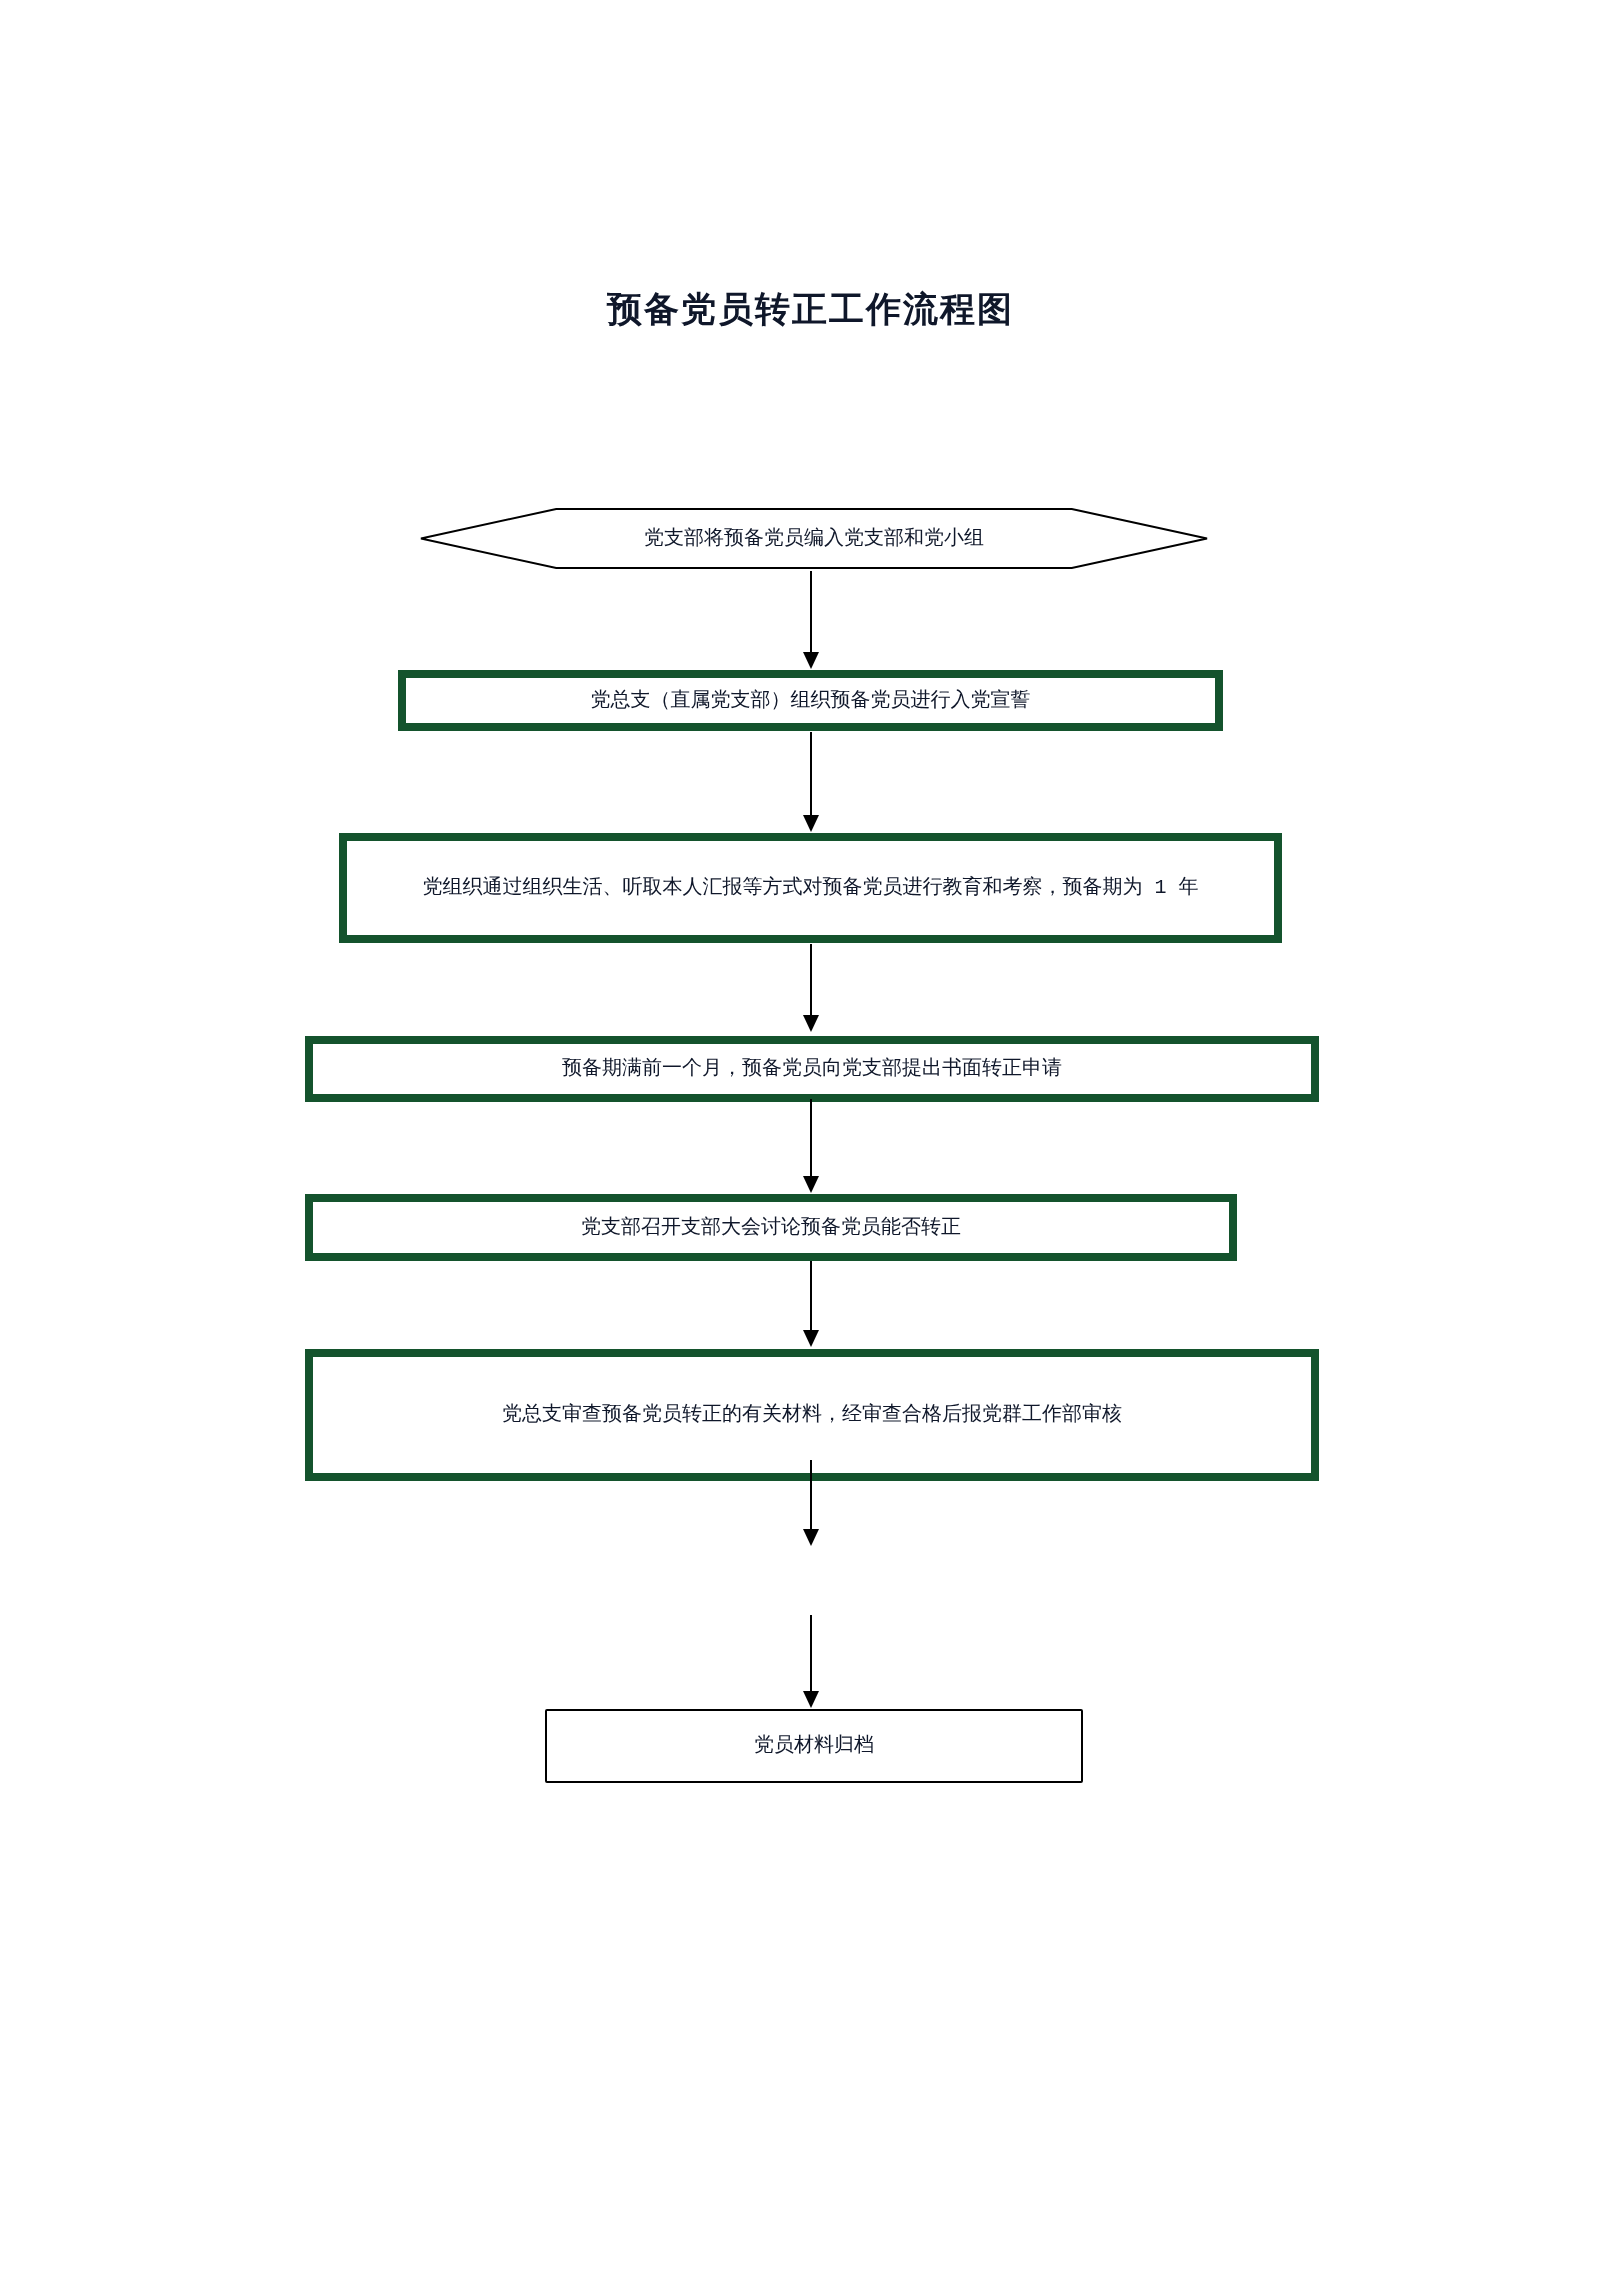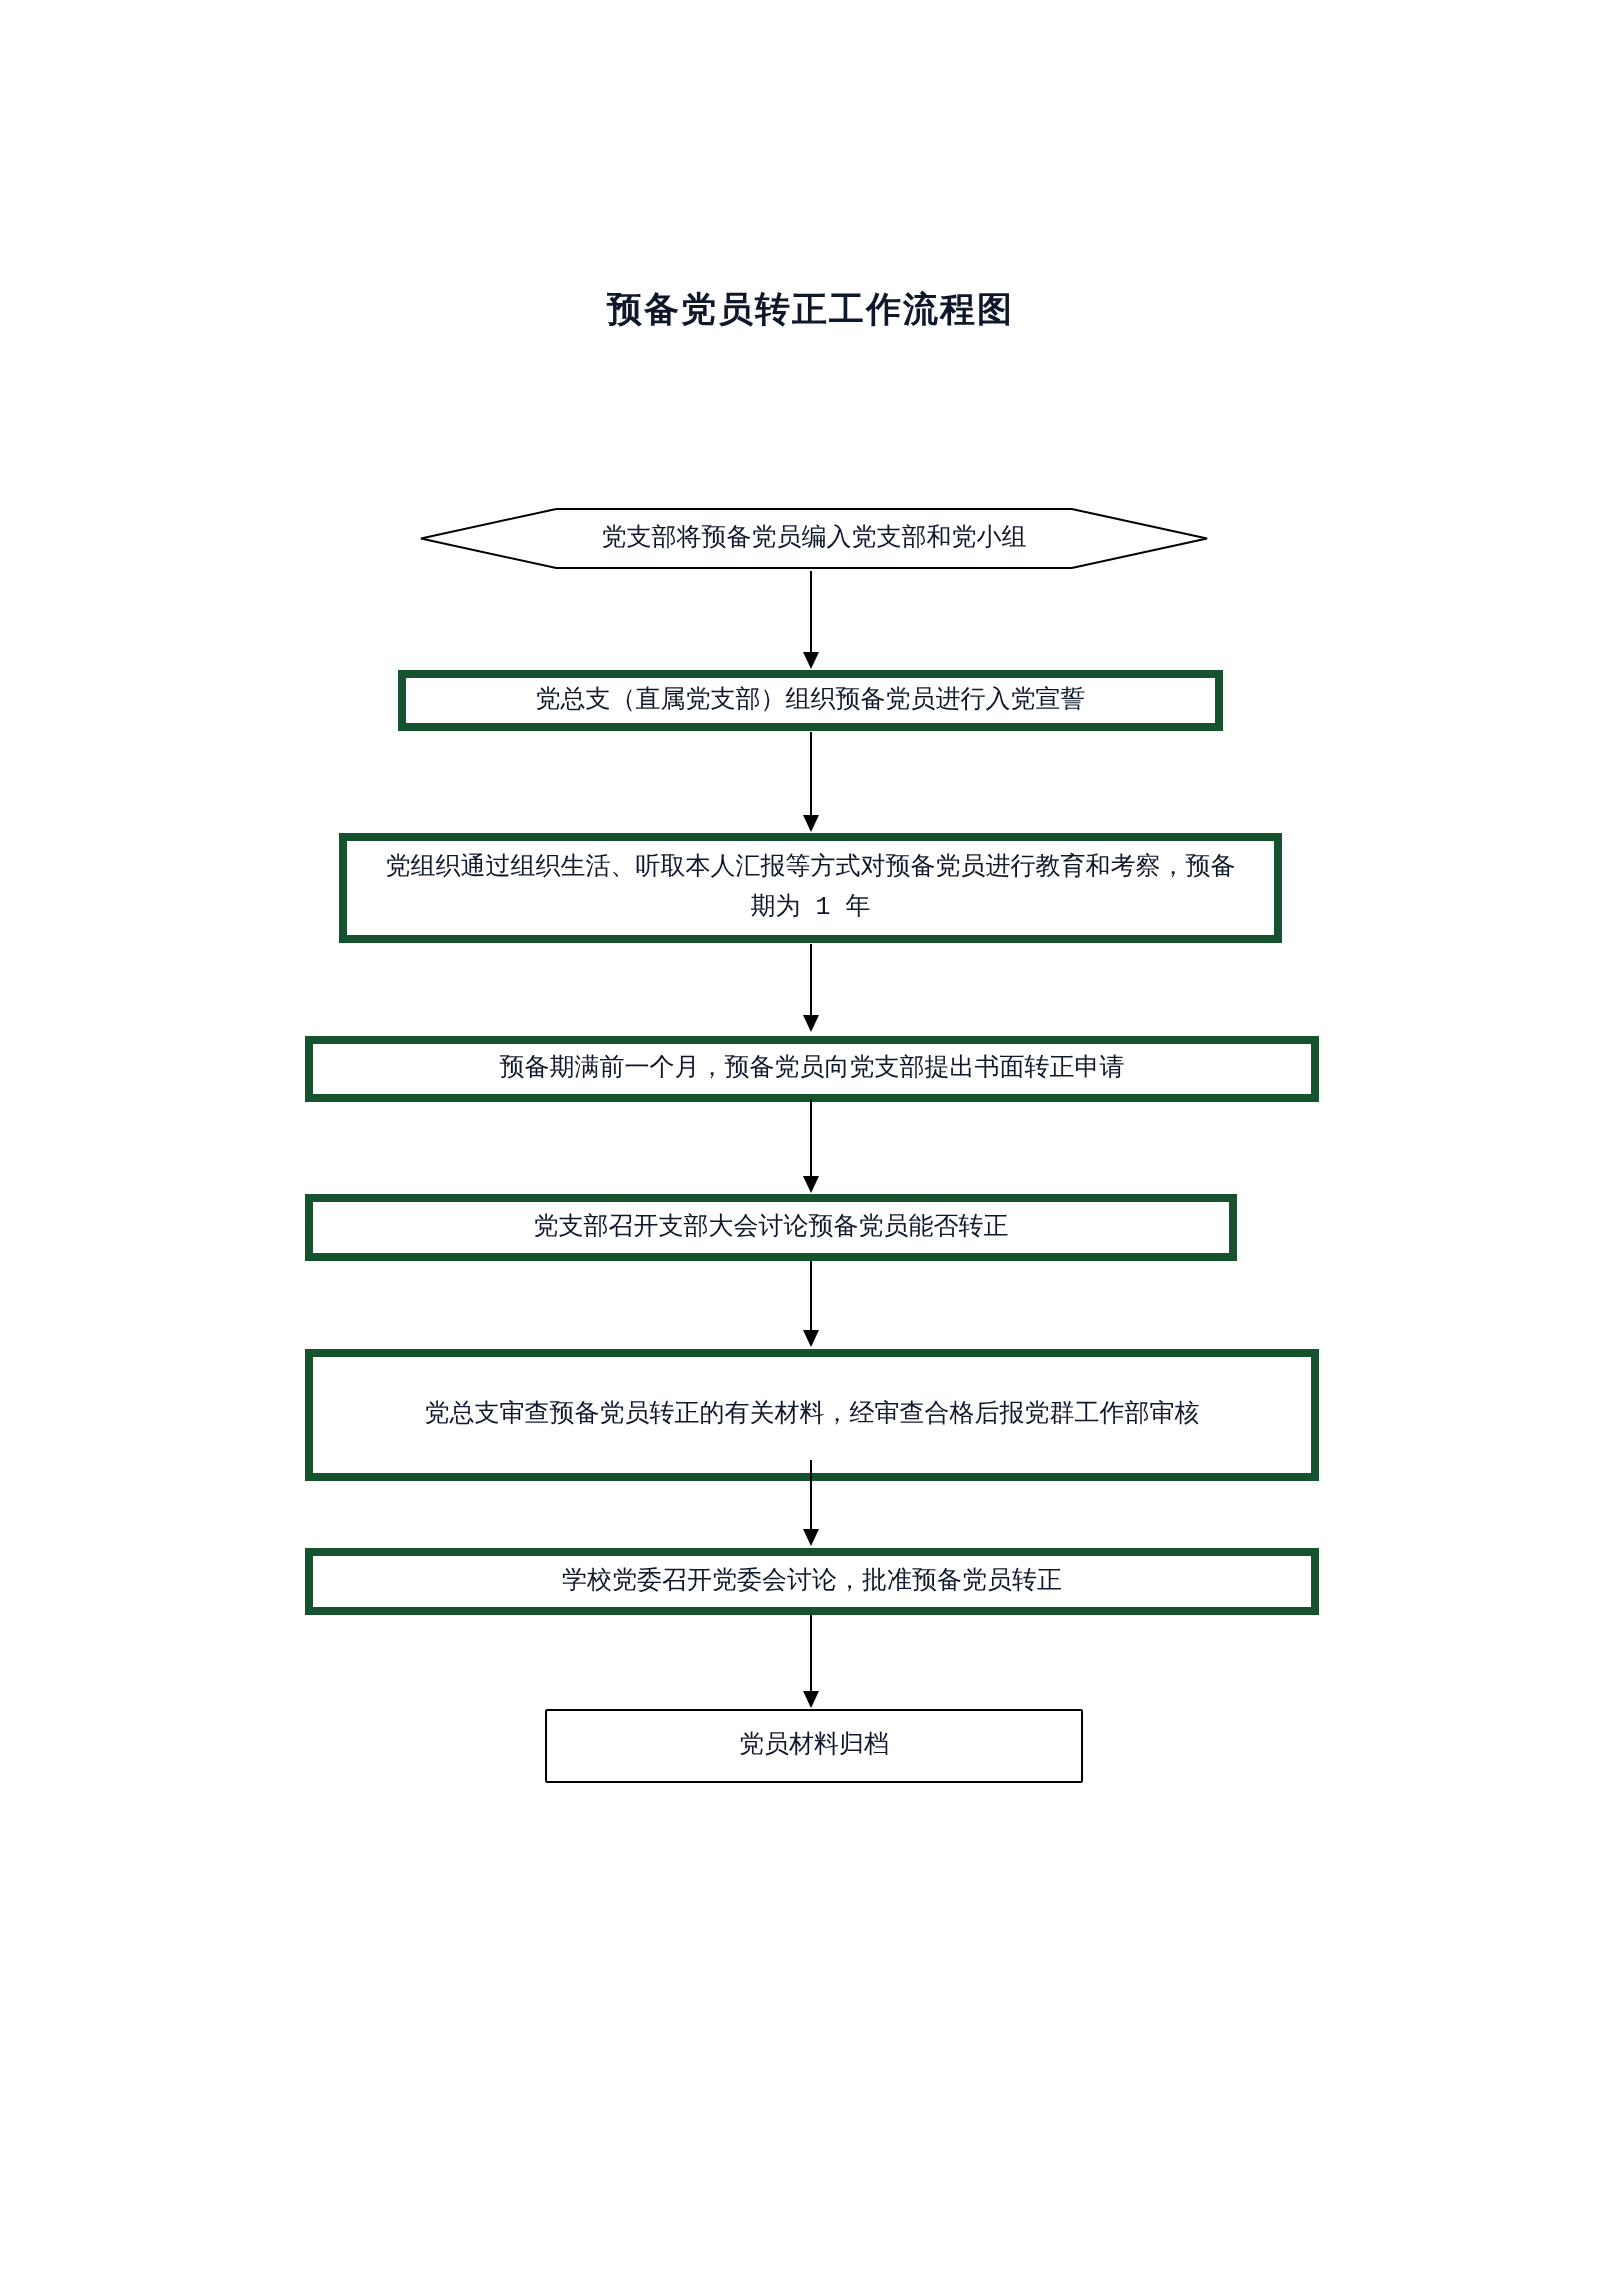--- a/index.html
+++ b/index.html
@@ -27,21 +27,21 @@
     font-weight: bold;
     letter-spacing: 2px;
   }
   .node {
     position: absolute;
     box-sizing: border-box;
     display: flex;
     align-items: center;
     justify-content: center;
     text-align: center;
-    font-size: 25px;
+    font-size: 20px;
     line-height: 1.6;
     background: #ffffff;
   }
   .node.rect {
     border: 8px solid #14532d;
   }
   .node.rounded {
     border: 2px solid #000000;
     border-radius: 2px;
   }
@@ -143,23 +143,20 @@
 
   <div class="node rect" style="left:305px; top:1349px; width:1014px; height:132px;">
     <span class="node-text">党总支审查预备党员转正的有关材料，经审查合格后报党群工作部审核</span>
   </div>
 
   <div class="arrow" style="left:799px; top:1460px; height:86px;">
     <span class="line"></span>
     <span class="head"></span>
   </div>
 
-  <div class="node rect" style="left:305px; top:1548px; width:1014px; height:67px;">
-    <span class="node-text">学校党委召开党委会讨论，批准预备党员转正</span>
-  </div>
 
   <div class="arrow" style="left:799px; top:1615px; height:93px;">
     <span class="line"></span>
     <span class="head"></span>
   </div>
 
   <div class="node rounded" style="left:545px; top:1709px; width:538px; height:74px;">
     <span class="node-text">党员材料归档</span>
   </div>
 

